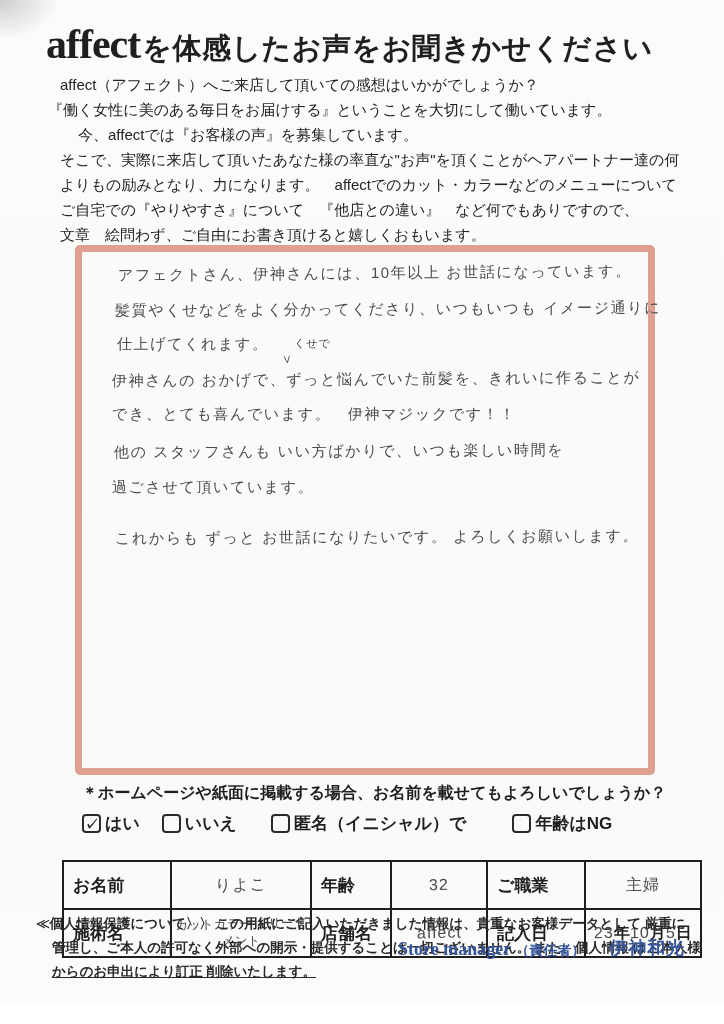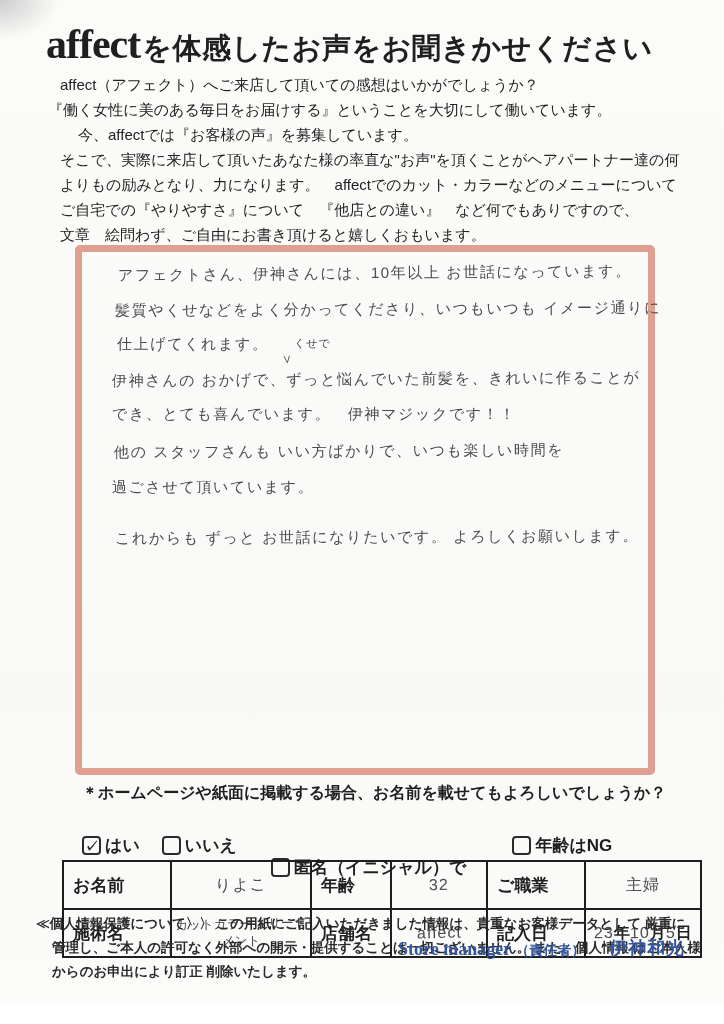--- a/index.html
+++ b/index.html
@@ -29,37 +29,37 @@
   .hl6{left:32px;top:190px;transform:rotate(-0.3deg);}
   .hl7{left:30px;top:226px;}
   .hl8{left:33px;top:276px;transform:rotate(-0.3deg);}
   
   .pubq{position:absolute;left:82px;top:783px;font-size:16px;font-weight:700;white-space:nowrap;}
   .consent{position:absolute;left:82px;top:812px;display:flex;align-items:center;font-size:17px;font-weight:600;}
   .opt{display:flex;align-items:center;} 
   .cbx{display:inline-flex;align-items:center;justify-content:center;width:15px;height:15px;
        border:2px solid #2a2a2a;border-radius:4px;margin-right:4px;font-size:14px;line-height:1;
        color:#222;font-weight:bold;}
-  .m22{margin-right:22px;}.m34{margin-right:34px;}.m46{margin-right:46px;margin-top:44px;}
+  .m22{margin-right:22px;}.m34{margin-right:34px;}.m46{margin-right:46px;}
   
   table.info{position:absolute;left:62px;top:860px;border-collapse:collapse;table-layout:fixed;}
   table.info td{border:2px solid #1e1e1e;height:44px;vertical-align:middle;}
   td.h{font-size:17px;font-weight:bold;padding-left:9px;background:transparent;}
   td.v{text-align:center;}
   td.v .hw{position:static;display:inline-block;}
   .c1{width:96px;}.c2{width:136px;}.c3{width:68px;}.c4{width:92px;}.c5{width:86px;}.c6{width:112px;}
   .hw{font-size:16px;letter-spacing:1px;color:#4b4b50;transform:rotate(-1deg);}
   .hw.small{font-size:12.5px;letter-spacing:0;}
   .dateprint{font-size:16px;font-weight:bold;color:#1f1f1f;letter-spacing:0;}
   
   .privacy{position:absolute;left:36px;top:912px;width:672px;font-size:13.5px;font-weight:600;
            line-height:24px;color:#2a2a2a;}
   .privacy .line{white-space:nowrap;}
   .privacy .l2{padding-left:16px;}
-  .privacy .l3{padding-left:16px;}
+  .privacy .l3{padding-left:16px;text-decoration:underline;}
   
   .sig{position:absolute;left:398px;top:936px;display:flex;align-items:flex-end;color:#34549b;white-space:nowrap;}
   .sig .sm{font-family:"Liberation Serif",serif;font-weight:bold;font-size:18px;}
   .sig .role{font-size:14px;font-weight:600;margin-left:4px;}
   .sig .name{font-size:18px;font-weight:bold;margin-left:24px;letter-spacing:1px;}
   
   .scan-edge{position:absolute;left:0;top:1007px;width:724px;height:3px;
              background:linear-gradient(90deg,#5a5a5a 0%,#262626 12%,#3a3a3a 45%,#2b2b2b 75%,#8a8a8a 100%);
              opacity:0.85;}
   .scan-corner{position:absolute;left:0;top:0;width:60px;height:40px;

